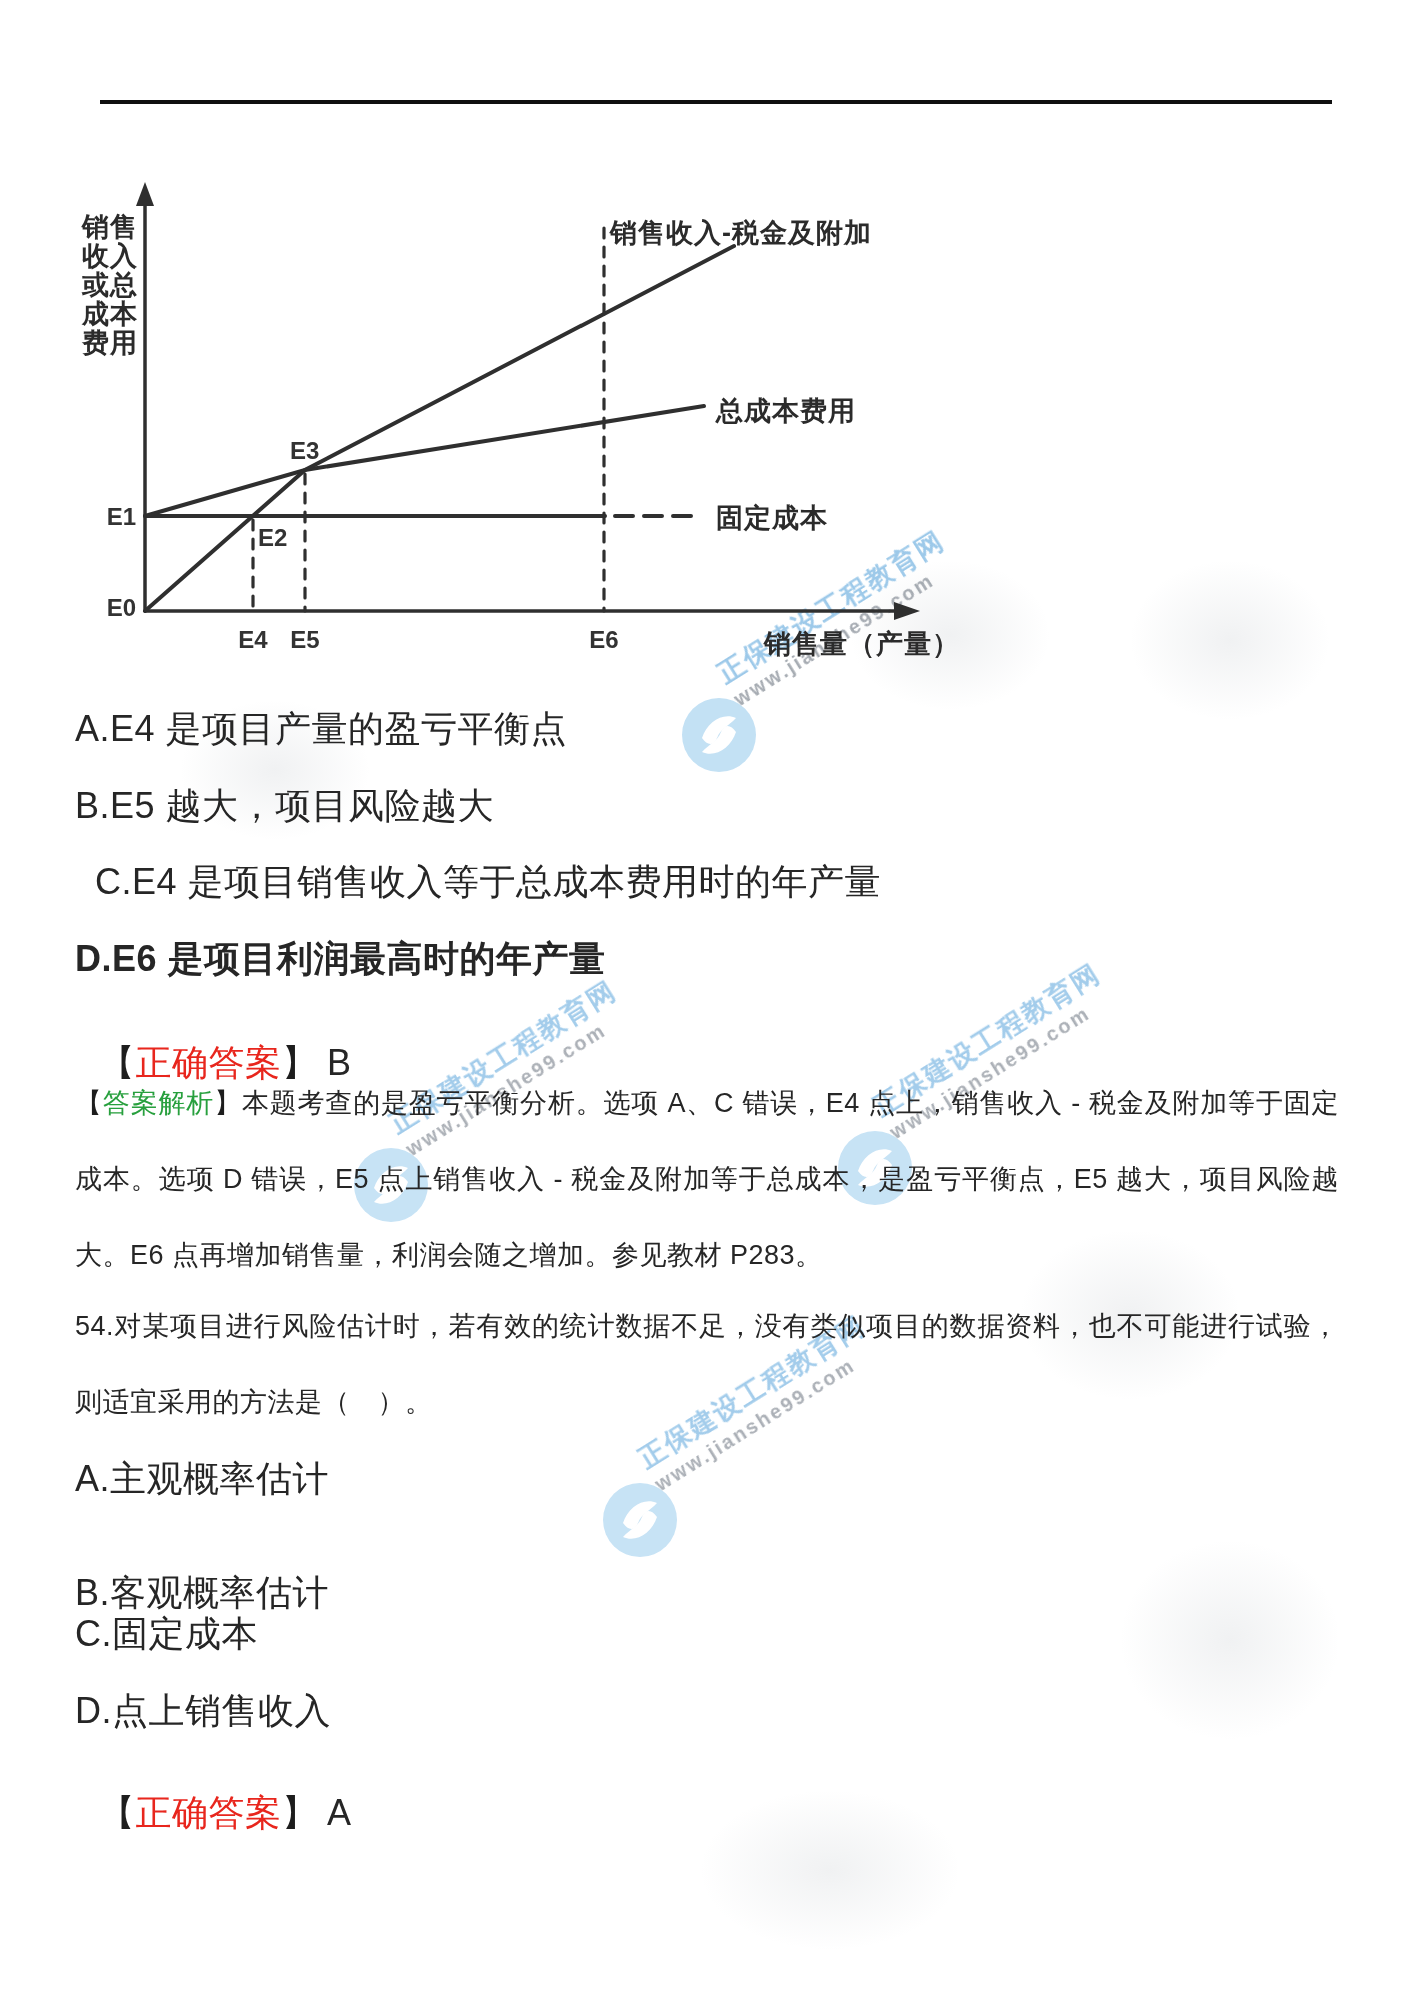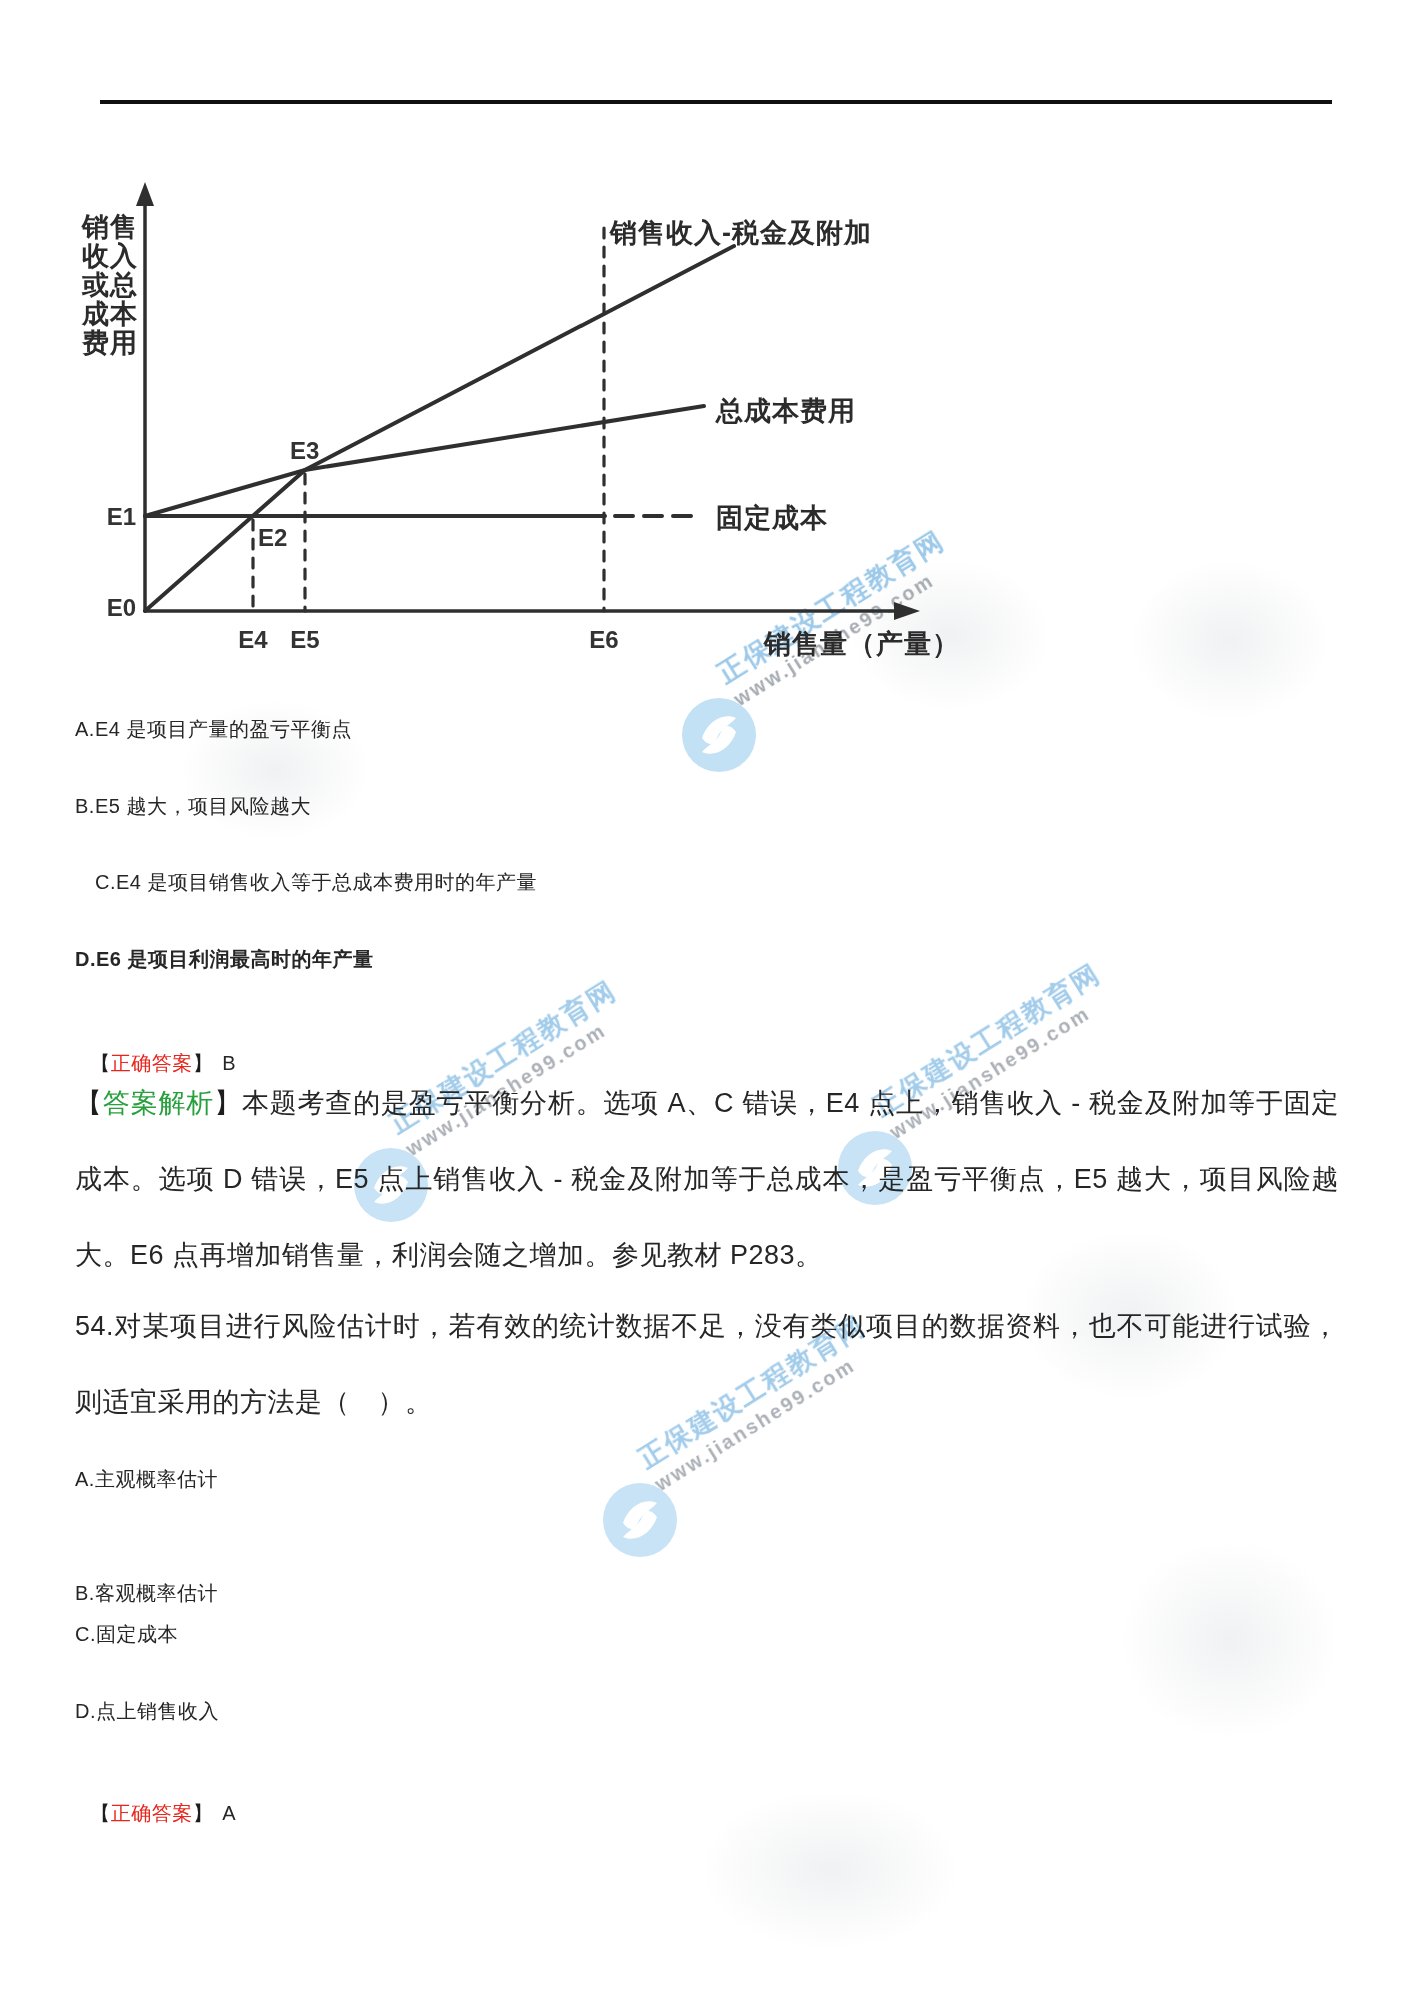--- a/index.html
+++ b/index.html
@@ -5,21 +5,21 @@
   html,body{margin:0;padding:0;}
   body{
     width:1411px;height:1995px;position:relative;overflow:hidden;
     background:#ffffff;
     font-family:"Liberation Sans","DejaVu Sans",sans-serif;
     color:#262626;
   }
   .abs{position:absolute;}
   .toprule{left:100px;top:100px;width:1232px;height:4px;background:#101010;}
   .txtline{
-    left:75px;width:1270px;font-size:20px;line-height:34px;
+    left:75px;width:1270px;font-size:36px;line-height:34px;
     color:#262626;letter-spacing:0.5px;white-space:pre-wrap;
   }
   .para{
     left:75px;width:1264px;font-size:27px;line-height:76px;
     color:#262626;letter-spacing:0.5px;text-align:justify;text-justify:inter-ideograph;
   }
   .bracket{color:#1d1d1d;}
   .red{color:#e8261d;}
   .green{color:#28a03e;}
   .ansletter{color:#262626;margin-left:9px;}

